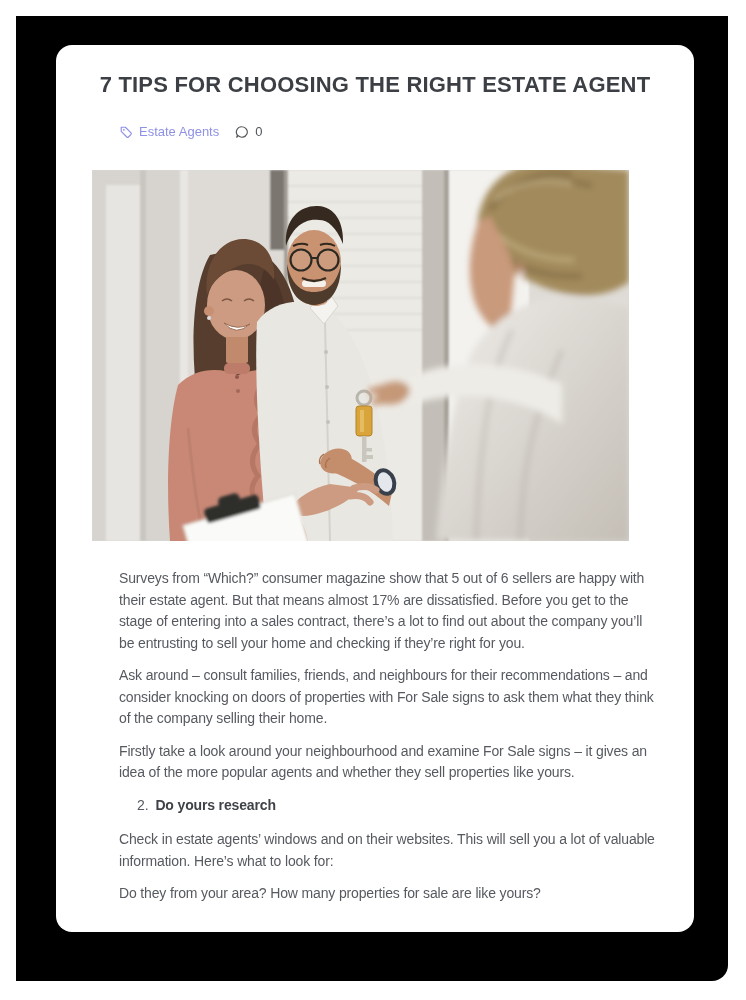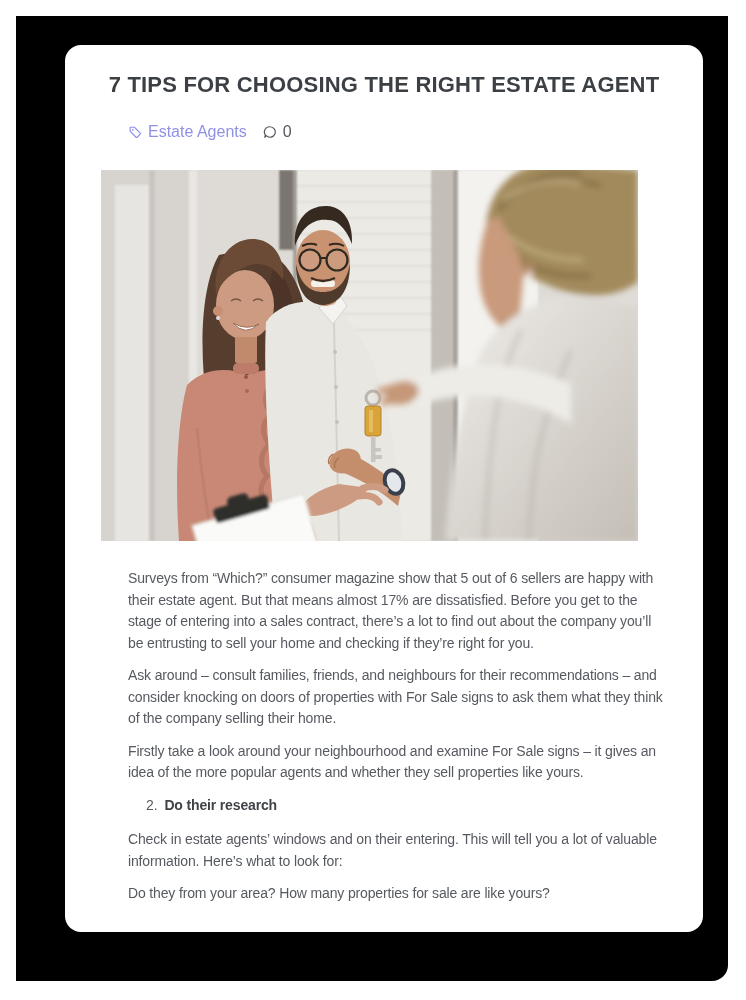--- a/index.html
+++ b/index.html
@@ -3,29 +3,29 @@
 <meta charset="utf-8">
 <style>
   * { margin:0; padding:0; box-sizing:border-box; }
   html,body { width:746px; height:1000px; background:#ffffff; overflow:hidden;
               font-family:"Liberation Sans", sans-serif; }
   .canvas { position:relative; width:746px; height:1000px; background:#ffffff; }
 
   .backdrop { position:absolute; left:16px; top:16px; width:712px; height:965px;
               background:#000000; border-bottom-right-radius:16px; }
 
-  .card { position:absolute; left:65px; top:45px; width:638px; height:887px;
+  .card { position:absolute; left:56px; top:45px; width:638px; height:887px;
           background:#ffffff; border-radius:16px; overflow:hidden; }
 
   .title { margin-top:27px; padding:0 20px; text-align:center;
            font-size:22px; font-weight:700; letter-spacing:.2px; color:#3c4045;
            white-space:nowrap; }
 
   .meta { display:flex; margin:25px 0 0 63px;
-          font-size:16px; line-height:17px; }
+          font-size:13px; line-height:17px; }
   .meta .cat-link { display:flex; align-items:center; gap:6px; color:#8f91e6;
                     text-decoration:none; cursor:pointer; }
   .meta .comments-link { display:flex; align-items:center; gap:6px; margin-left:16px;
                          color:#53575c; cursor:pointer; }
   .meta svg { display:block; }
 
   .hero { margin:30px 0 0 36px; width:537px; height:371px; display:block;
           background:#dcd9d4; }
 
   .content { padding:27px 35px 0 63px; color:#565a60;
@@ -196,21 +196,21 @@
     </svg>
 
     <div class="content">
       <p>Surveys from “Which?” consumer magazine show that 5 out of 6 sellers are happy with their estate agent. But that means almost 17% are dissatisfied. Before you get to the stage of entering into a sales contract, there’s a lot to find out about the company you’ll be entrusting to sell your home and checking if they’re right for you.</p>
 
 
       <p>Ask around – consult families, friends, and neighbours for their recommendations – and consider knocking on doors of properties with For Sale signs to ask them what they think of the company selling their home.</p>
       <p>Firstly take a look around your neighbourhood and examine For Sale signs – it gives an idea of the more popular agents and whether they sell properties like yours.</p>
 
       <div class="list-item">
-        <span class="num">2.</span><span class="lbl">Do their research</span>
+        <span class="num">2.</span><span class="lbl">Do yours research</span>
       </div>
 
-      <p>Check in estate agents’ windows and on their entering. This will tell you a lot of valuable information. Here’s what to look for:</p>
+      <p>Check in estate agents’ windows and on their websites. This will sell you a lot of valuable information. Here’s what to look for:</p>
       <p>Do they from your area? How many properties for sale are like yours?</p>
     </div>
 
   </div>
 </div>
 
 </body></html>

